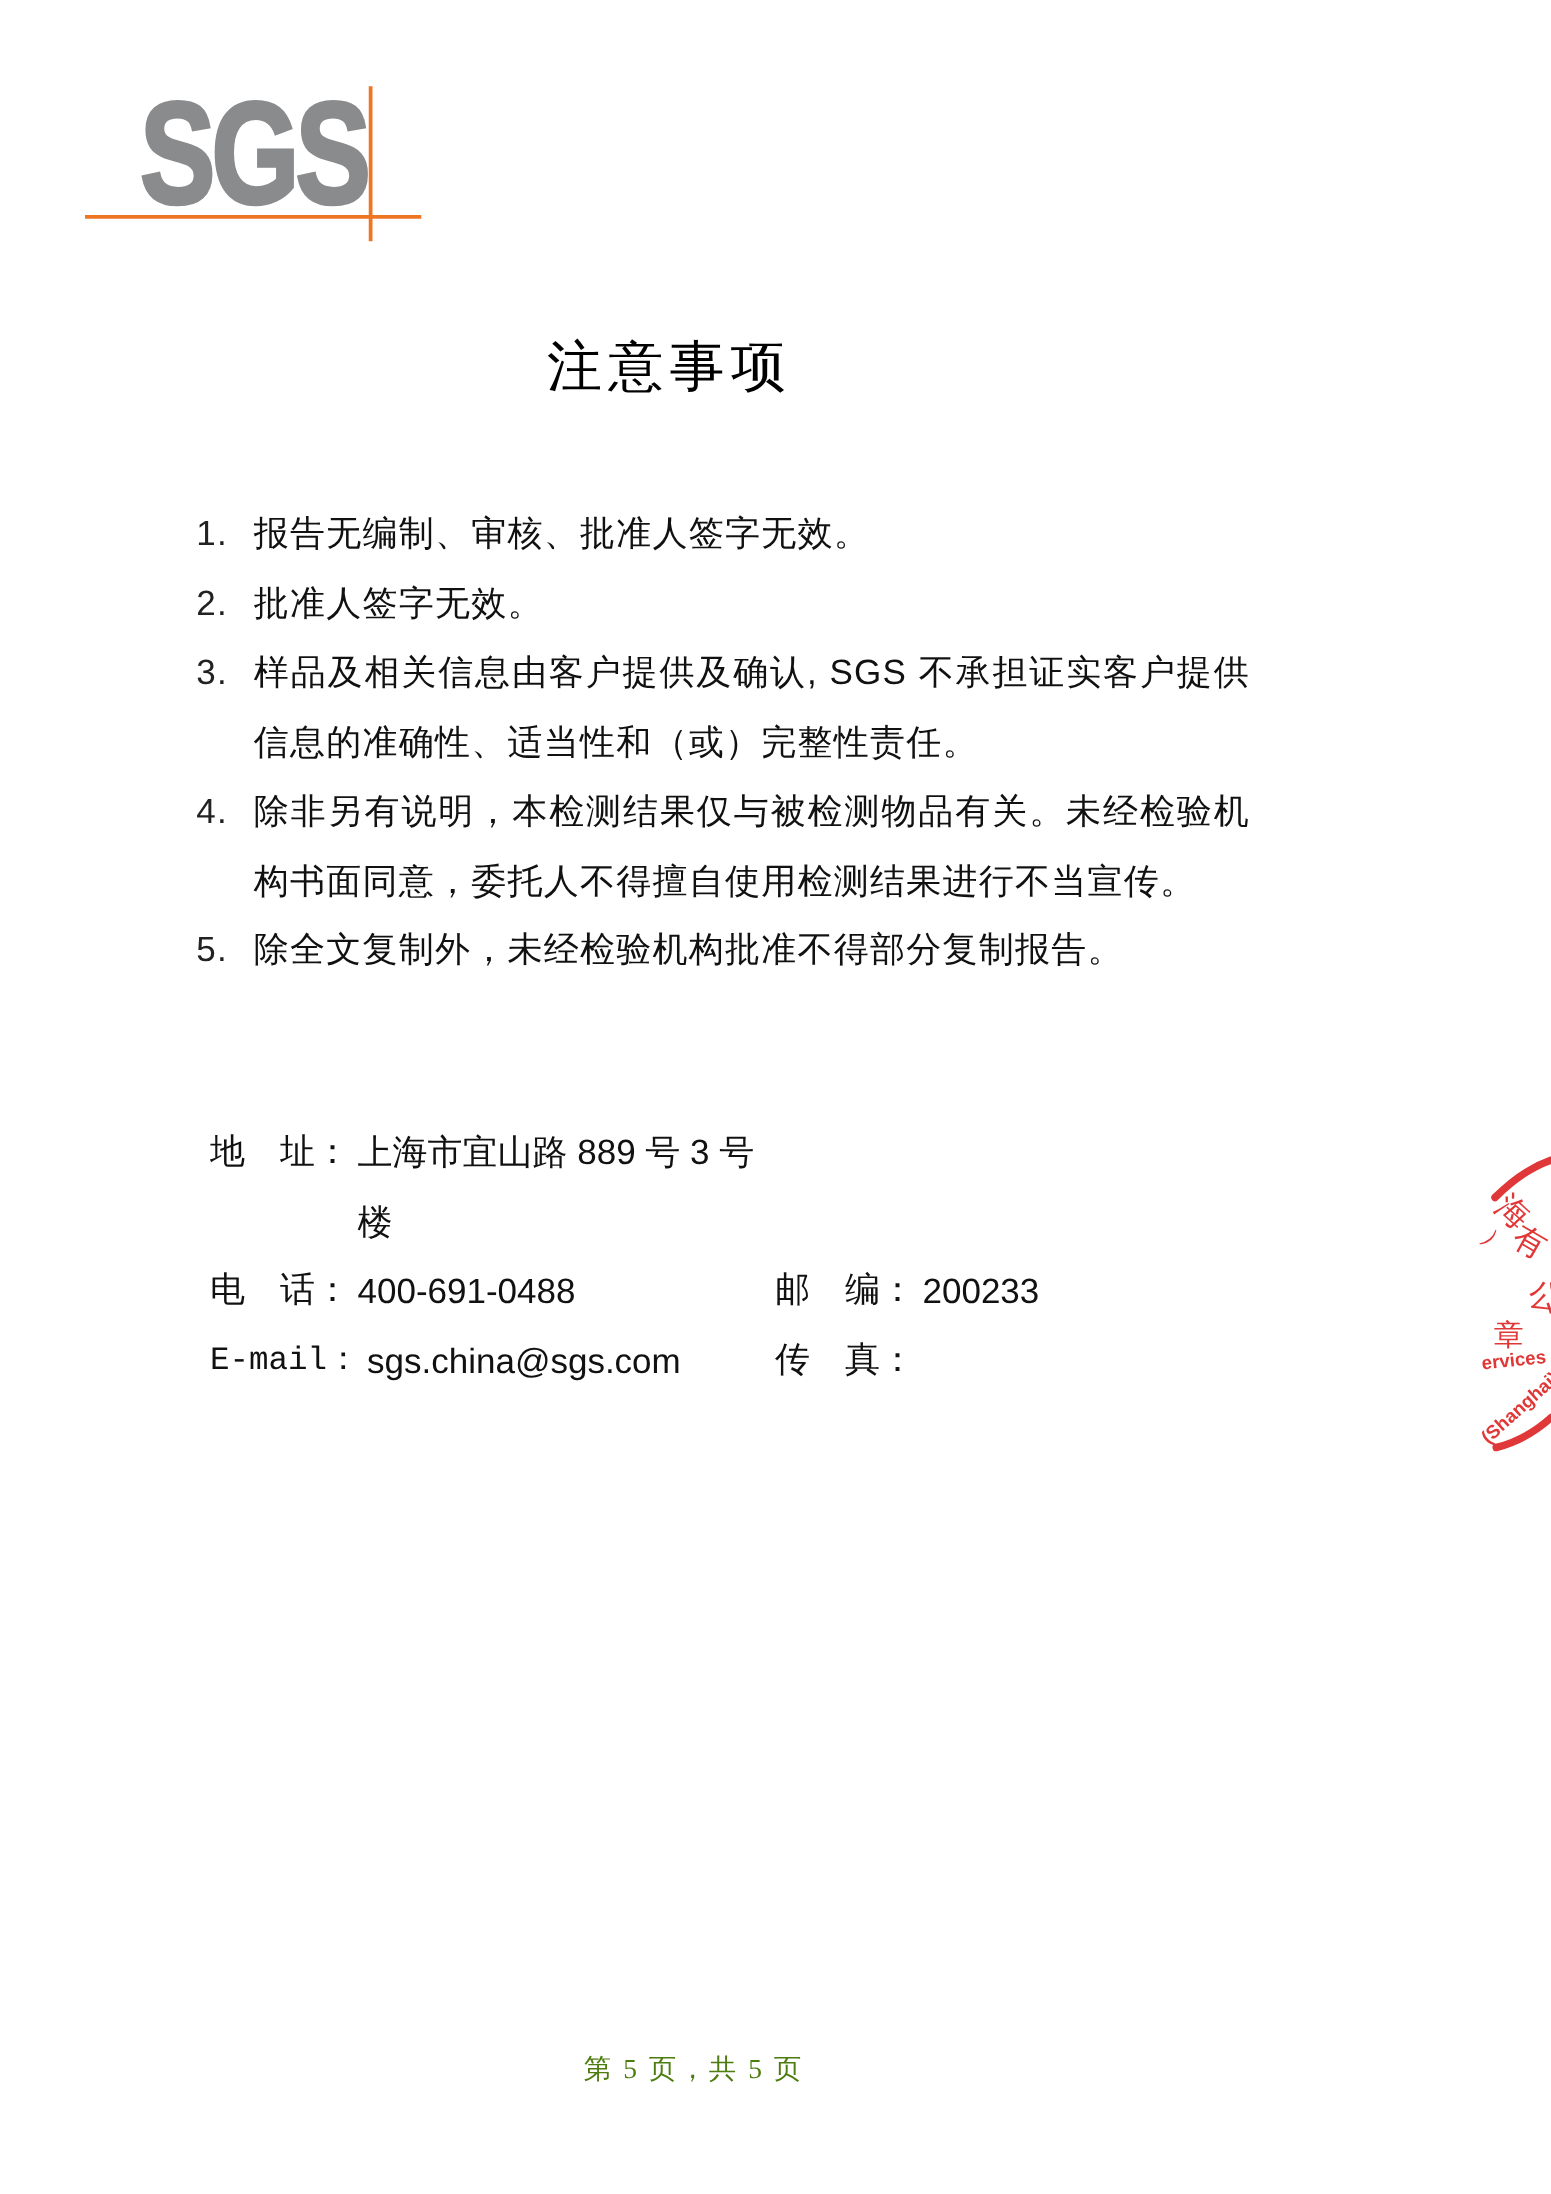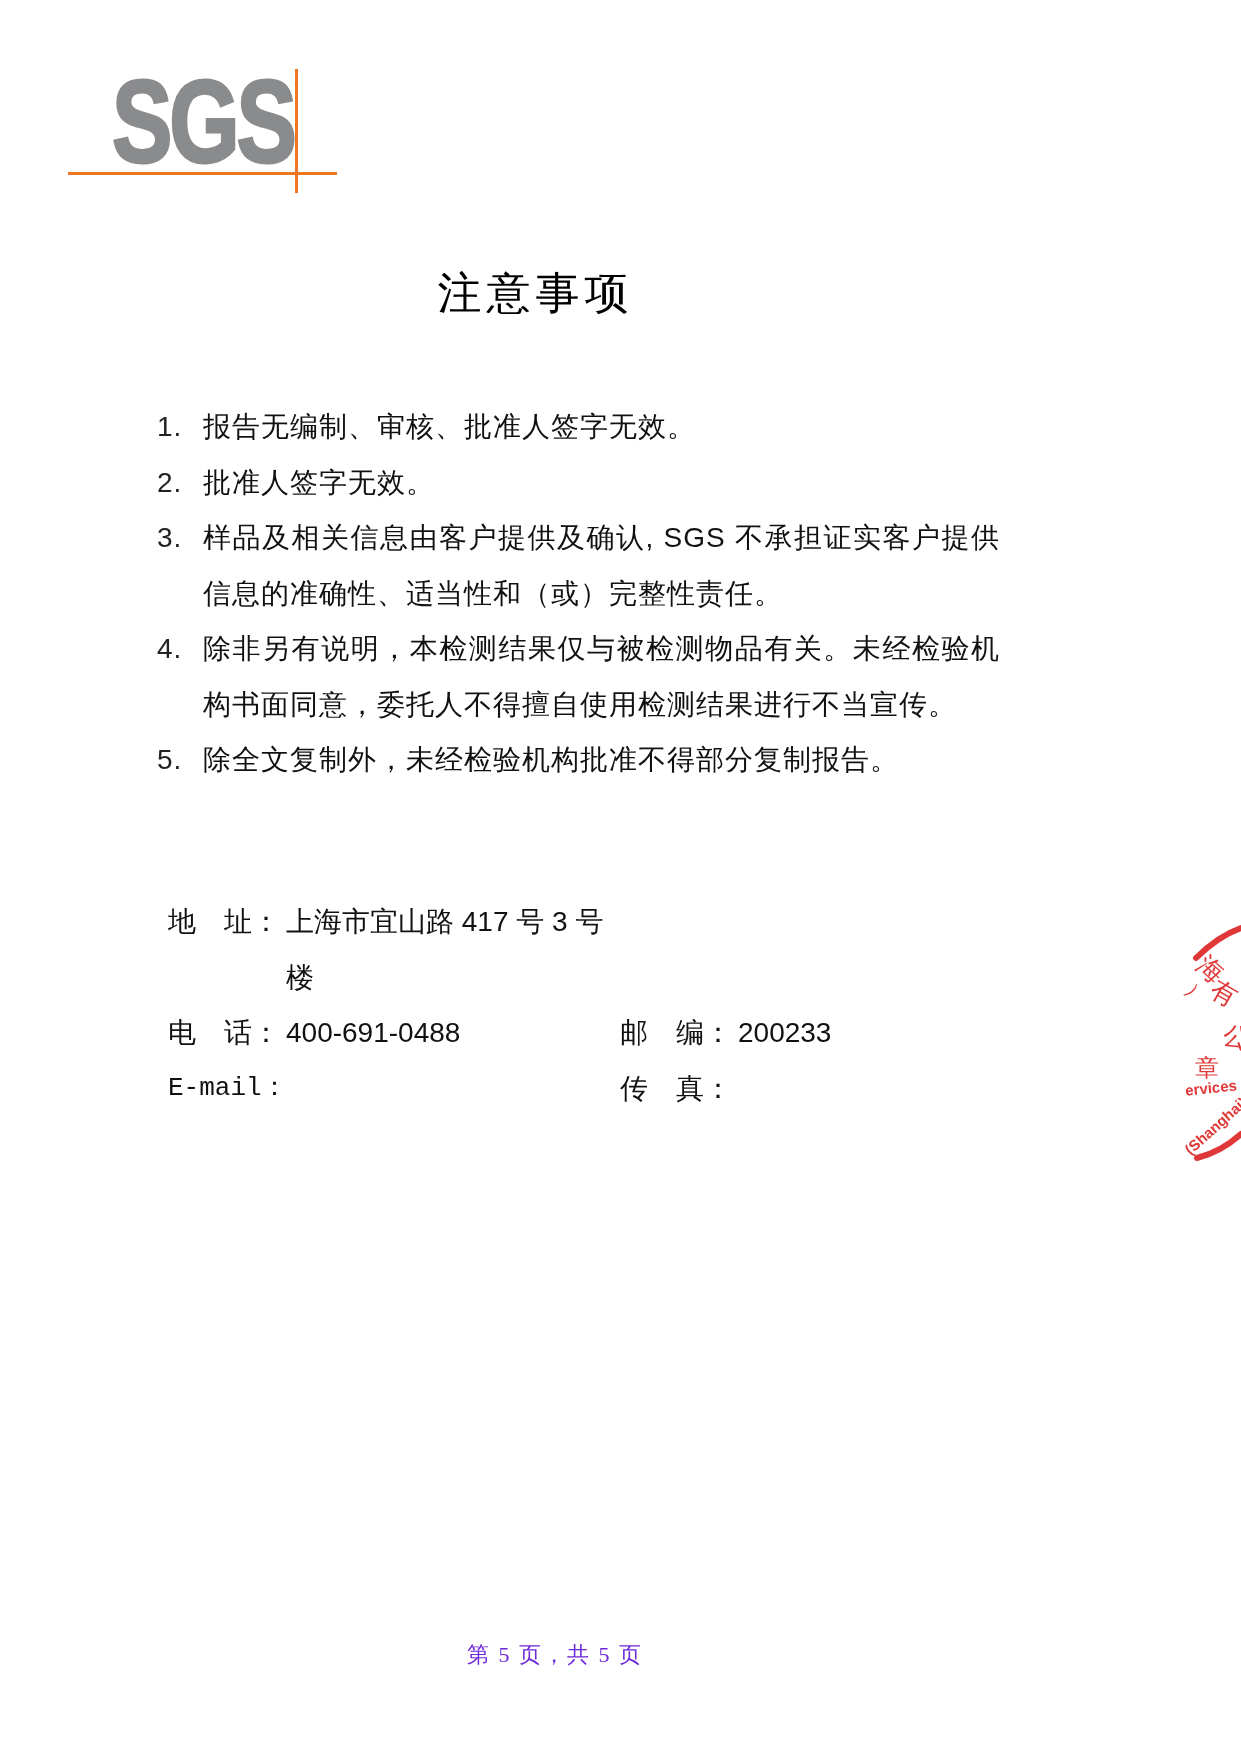--- a/index.html
+++ b/index.html
@@ -58,21 +58,21 @@
   .lbl-mono{font-family:"Liberation Mono","DejaVu Sans Mono",monospace;font-size:26px;}
   .val{margin-left:6px;}
   .val-num{font-family:"Liberation Sans","DejaVu Sans",sans-serif;}
   .val-mixed{font-family:"Liberation Sans",serif;}
   
   .stamp{position:absolute;left:1181px;top:880px;width:60px;height:250px;}
   .stamp svg{display:block;}
   
   .pagenum{
     position:absolute;left:0;top:1600px;width:1110px;
-    text-align:center;font-size:22px;letter-spacing:2px;color:#6d28d9;
+    text-align:center;font-size:22px;letter-spacing:2px;color:#4d7c0f;
   }
 </style>
 </head>
 <body>
 
 <div class="page">
 
   <div>
     <div class="logo-text">SGS</div>
     <div class="logo-hline"></div>
@@ -101,36 +101,37 @@
     <li class="note">
       <span class="num">5.</span>
       <span class="txt">除全文复制外，未经检验机构批准不得部分复制报告。</span>
     </li>
   </ol>
 
   <section class="contact">
     <div class="contact-row">
       <div class="c-left">
         <span class="lbl">地　址：</span>
-        <span class="val val-mixed">上海市宜山路 417 号 3 号楼</span>
+        <span class="val val-mixed">上海市宜山路 889 号 3 号楼</span>
       </div>
     </div>
     <div class="contact-row">
       <div class="c-left">
         <span class="lbl">电　话：</span>
         <span class="val val-num">400-691-0488</span>
       </div>
       <div class="c-right">
         <span class="lbl">邮　编：</span>
         <span class="val val-num">200233</span>
       </div>
     </div>
     <div class="contact-row">
       <div class="c-left">
         <span class="lbl lbl-mono">E-mail：</span>
+        <span class="val val-num">sgs.china@sgs.com</span>
       </div>
       <div class="c-right">
         <span class="lbl">传　真：</span>
       </div>
     </div>
   </section>
 
   <div class="stamp">
     <svg width="60" height="250" viewBox="0 0 60 250" xmlns="http://www.w3.org/2000/svg">
       <g fill="none" stroke="#dd2222" stroke-width="6" stroke-linecap="round" opacity="0.9">

